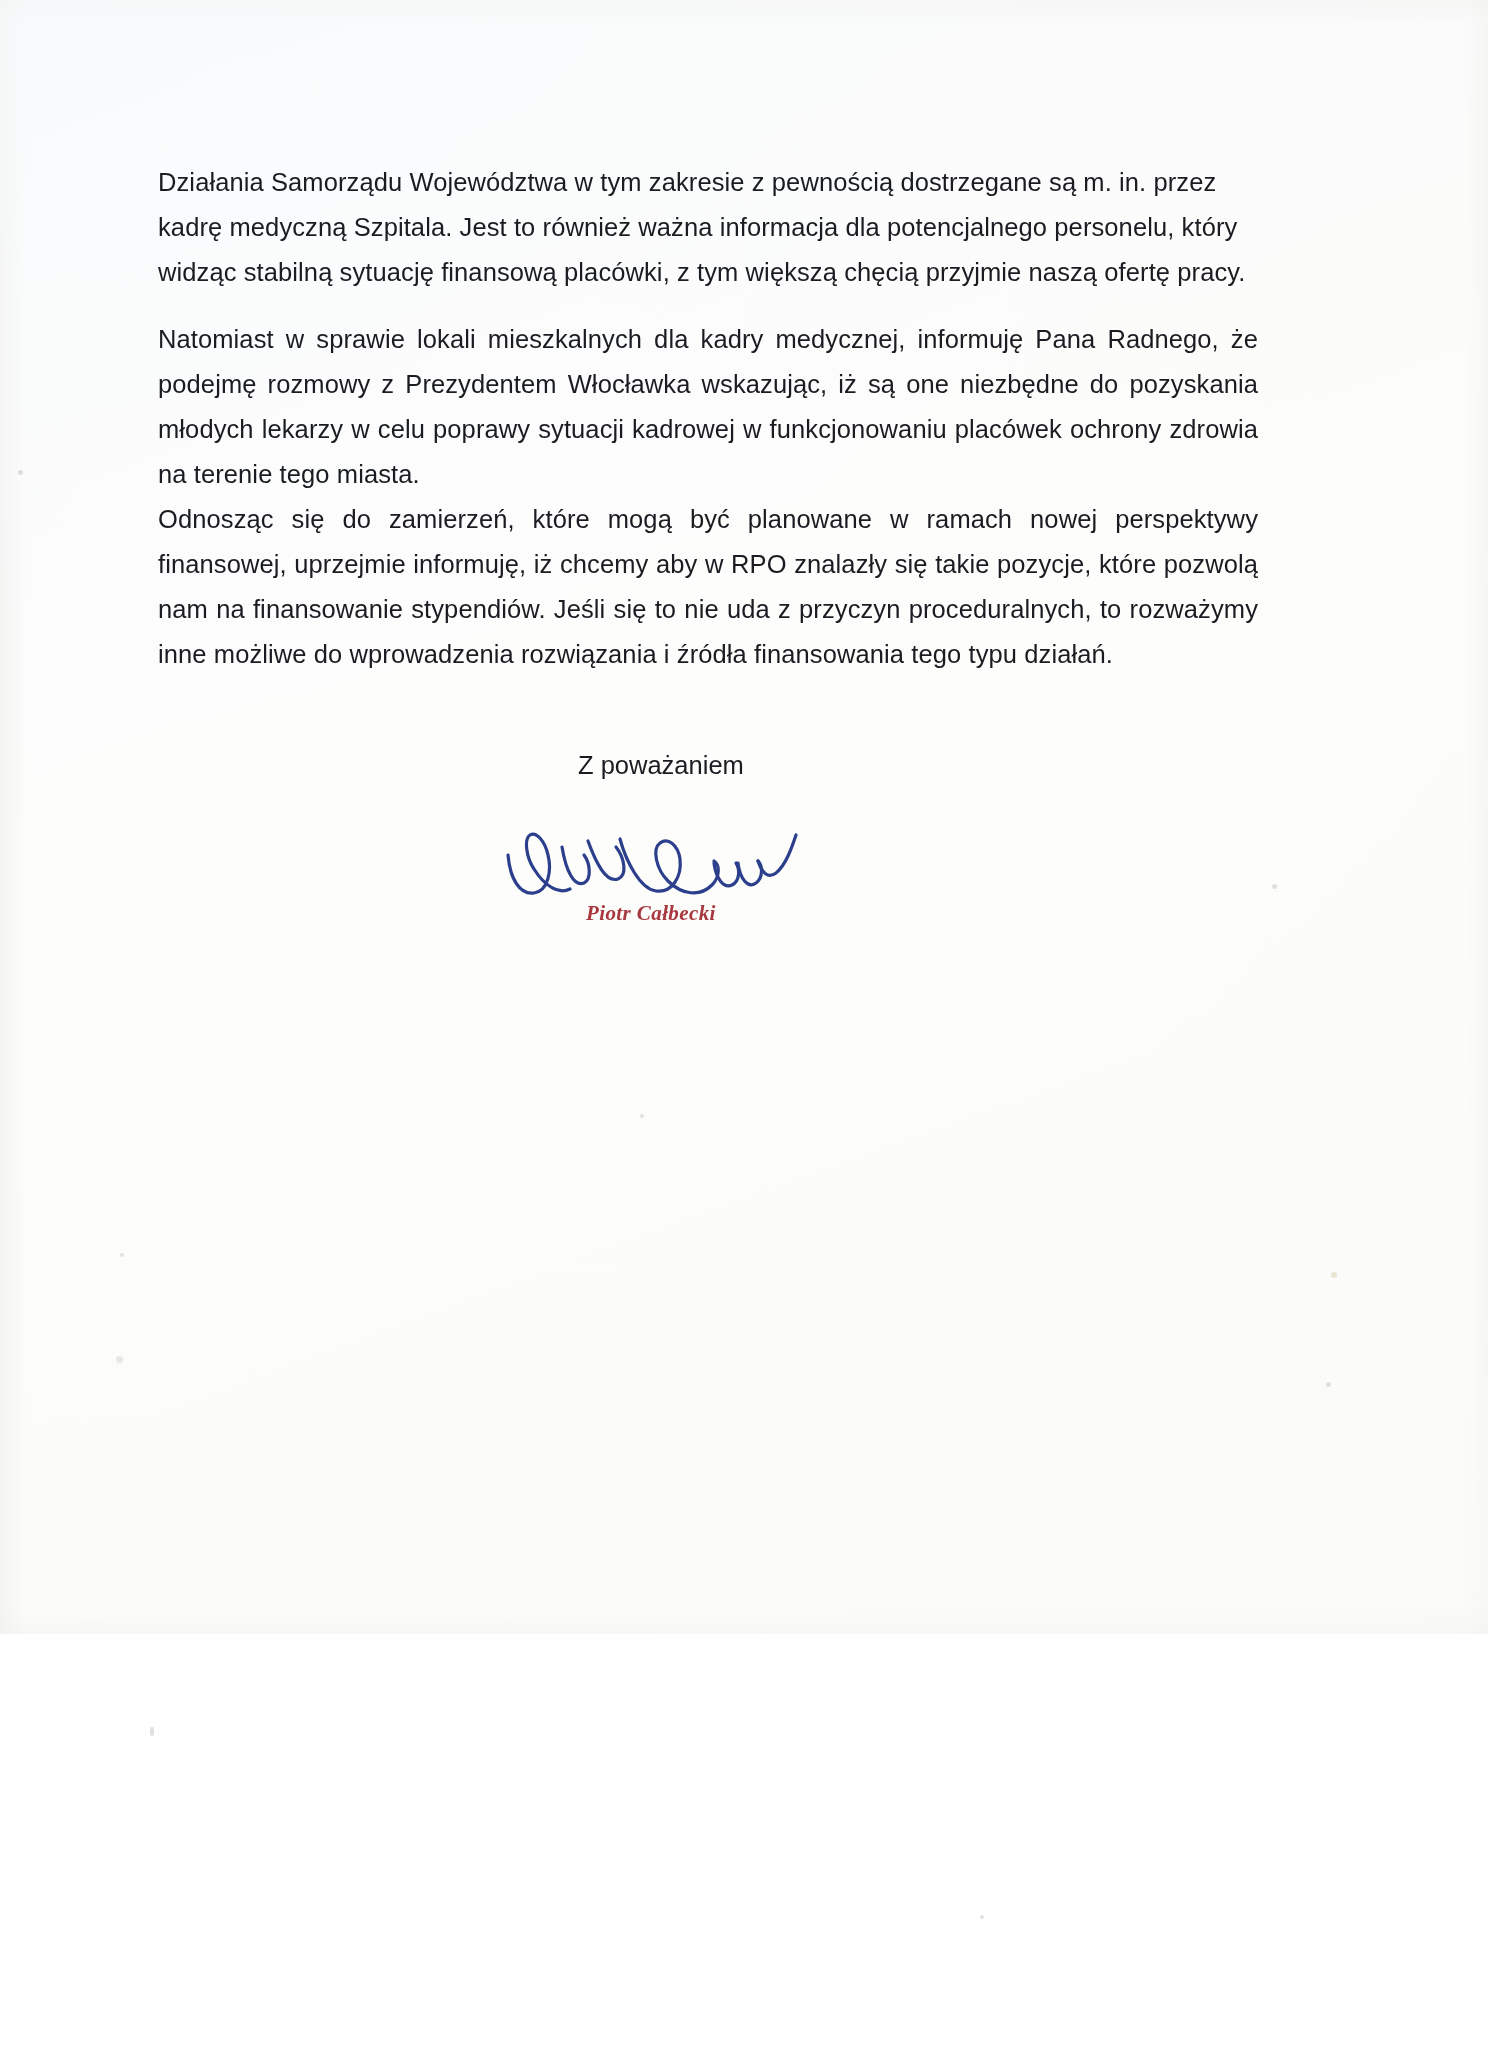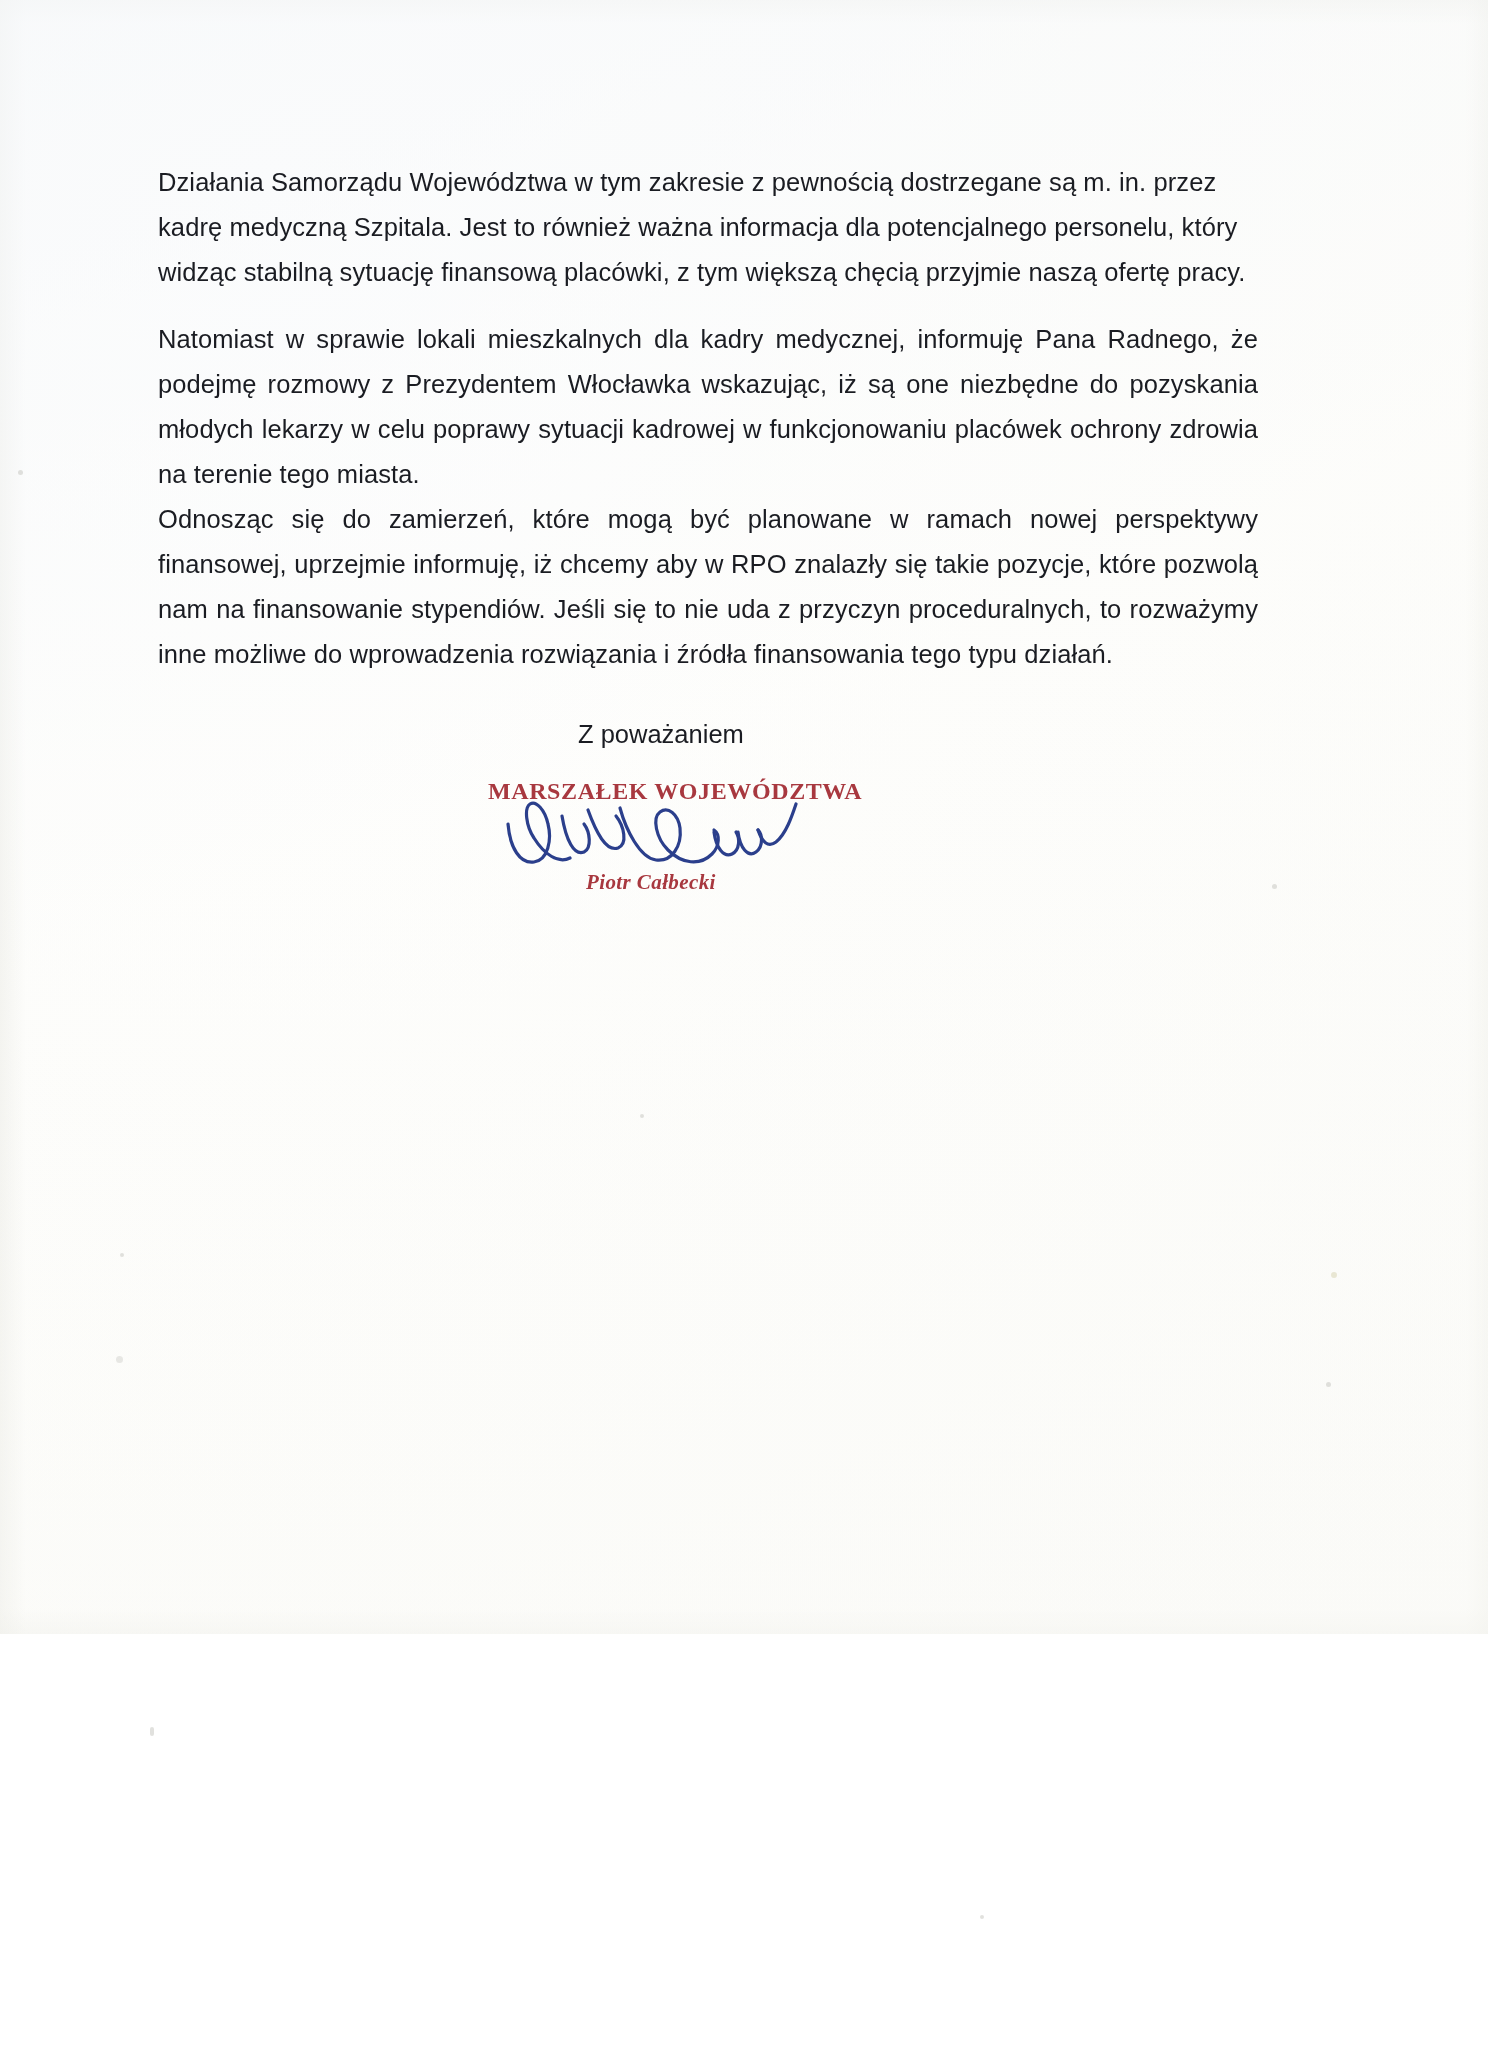--- a/index.html
+++ b/index.html
@@ -61,21 +61,21 @@
     font-family: "Liberation Sans", sans-serif;
   }
   p.para.first {
     text-align: left;
   }
   p.para.last {
     margin-bottom: 0;
   }
 
   .closing {
-    margin-top: 39px;
+    margin-top: 70px;
     margin-left: 420px;
     font-size: 25.5px;
     line-height: 36px;
     color: #1a1c22;
   }
 
   .sig-block {
     position: relative;
     margin-top: 26px;
     margin-left: 330px;
@@ -138,21 +138,20 @@
 
     <p class="para first">Działania Samorządu Województwa w tym zakresie z pewnością dostrzegane są m. in. przez kadrę medyczną Szpitala. Jest to również ważna informacja dla potencjalnego personelu, który widząc stabilną sytuację finansową placówki, z tym większą chęcią przyjmie naszą ofertę pracy.</p>
 
     <p class="para last">Natomiast w sprawie lokali mieszkalnych dla kadry medycznej, informuję Pana Radnego, że podejmę rozmowy z Prezydentem Włocławka wskazując, iż są one niezbędne do pozyskania młodych lekarzy w celu poprawy sytuacji kadrowej w funkcjonowaniu placówek ochrony zdrowia na terenie tego miasta.</p>
 
     <p class="para">Odnosząc się do zamierzeń, które mogą być planowane w ramach nowej perspektywy finansowej, uprzejmie informuję, iż chcemy aby w RPO znalazły się takie pozycje, które pozwolą nam na finansowanie stypendiów. Jeśli się to nie uda z przyczyn proceduralnych, to rozważymy inne możliwe do wprowadzenia rozwiązania i źródła finansowania tego typu działań.</p>
 
     <div class="closing">Z poważaniem</div>
 
     <div class="sig-block">
-      <div class="sig-title">MARSZAŁEK WOJEWÓDZTWA</div>
 
       <svg class="sig-scribble" viewBox="0 0 330 110">
         <g fill="none" stroke="#2b3f8c" stroke-width="3.2" stroke-linecap="round" stroke-linejoin="round">
           <path d="M8 38 C10 62, 20 78, 34 76 C48 74, 52 54, 48 38 C45 24, 36 14, 30 18 C24 22, 26 40, 34 52 C44 68, 58 78, 70 72"></path>
           <path d="M62 30 C66 54, 74 70, 84 66 C92 62, 90 46, 84 38"></path>
           <path d="M88 24 C96 46, 106 66, 118 62 C128 58, 124 40, 116 30"></path>
           <path d="M120 22 C126 44, 140 72, 156 74 C172 76, 182 60, 180 42 C178 28, 168 20, 160 26 C152 32, 156 52, 168 64 C182 78, 200 80, 212 68 C220 60, 220 48, 214 44"></path>
           <path d="M214 46 C216 62, 224 72, 232 68 C240 64, 240 52, 236 46"></path>
           <path d="M238 46 C240 62, 248 72, 256 66 C264 60, 262 48, 258 44"></path>
           <path d="M258 44 C262 56, 268 62, 276 56 C286 48, 292 30, 296 18"></path>

